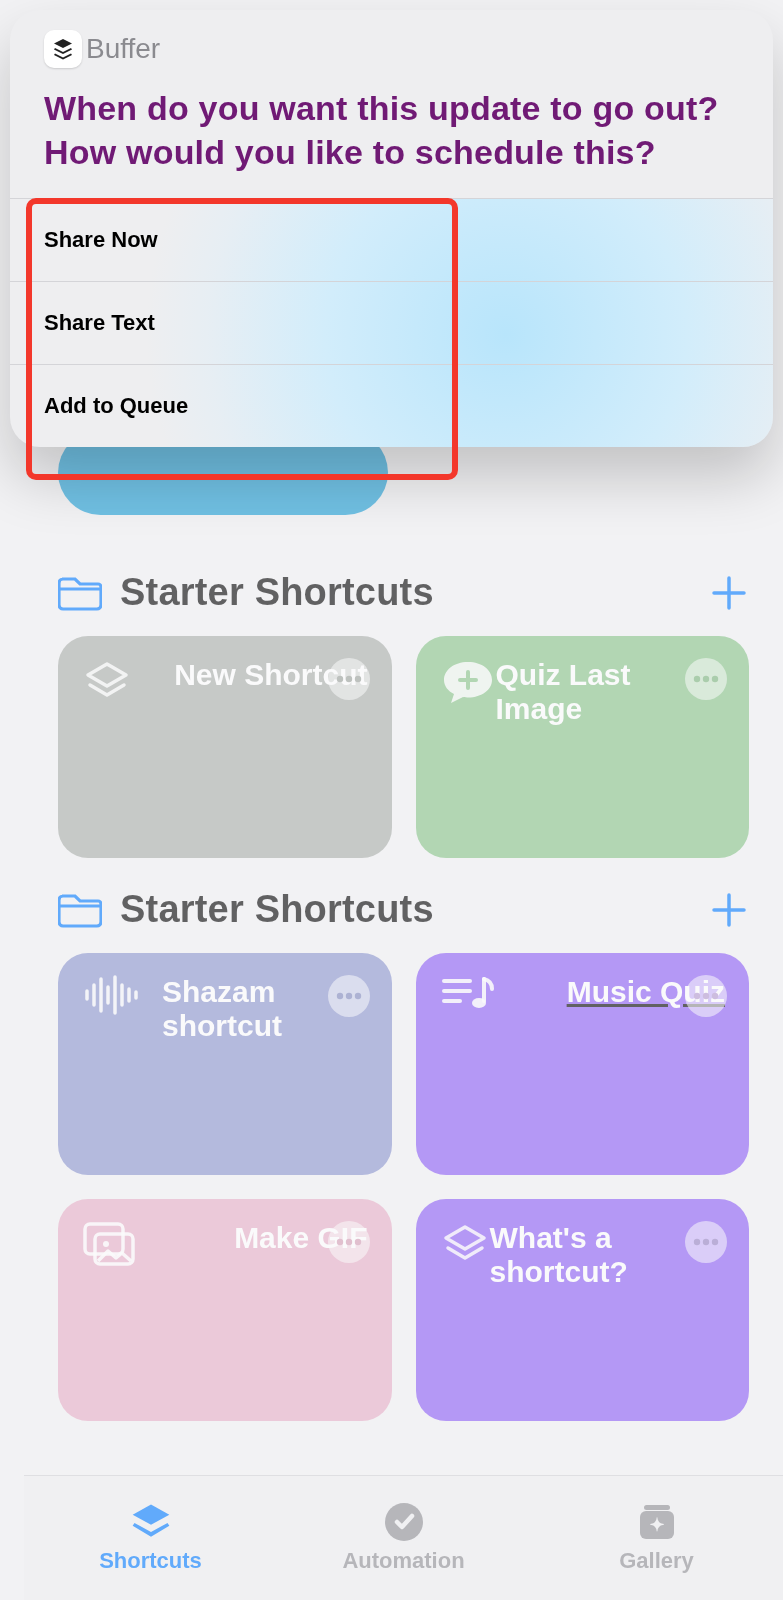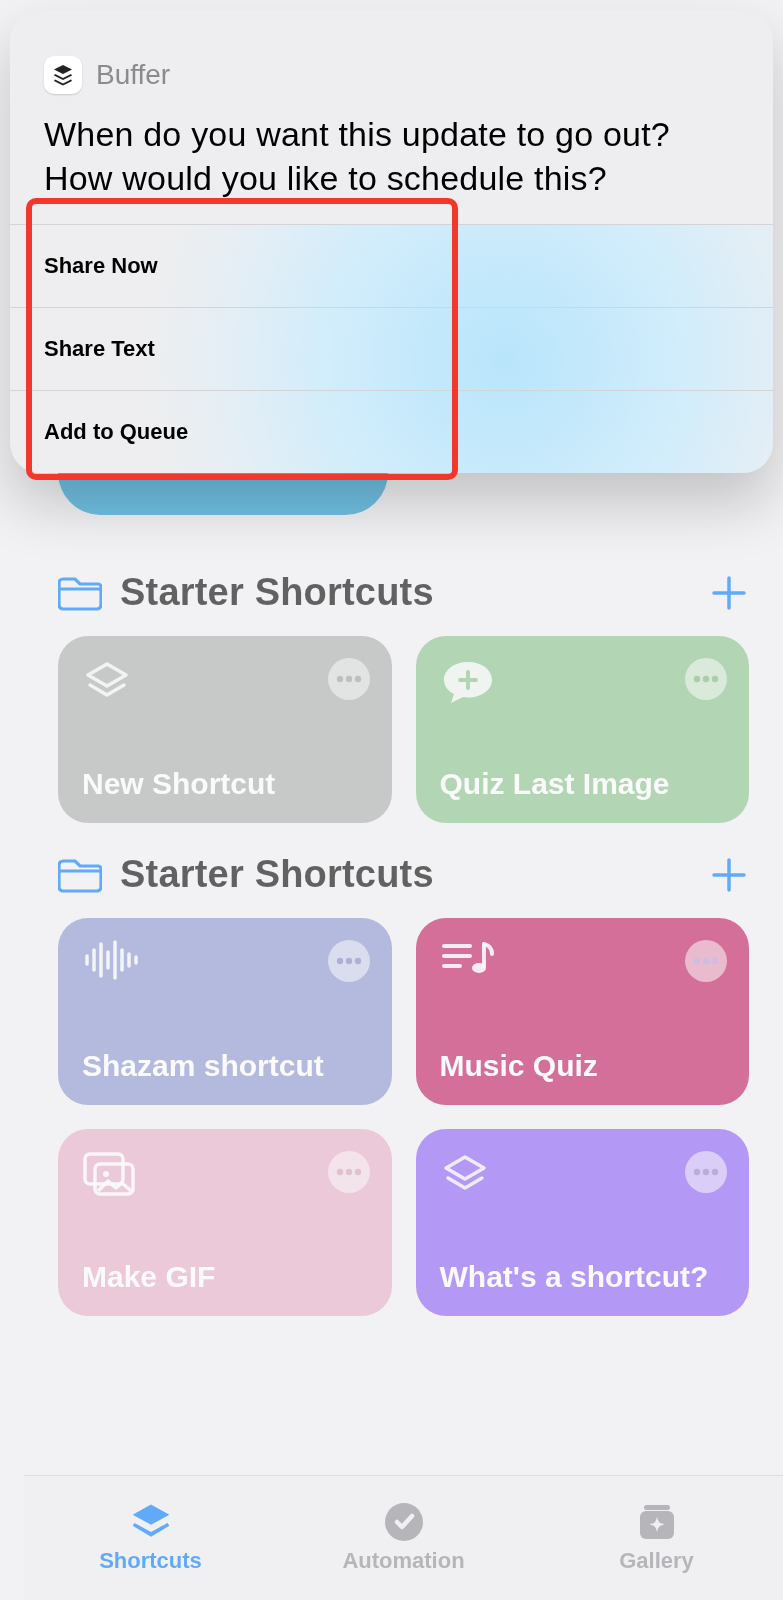--- a/index.html
+++ b/index.html
@@ -15,46 +15,46 @@
   .partial-card-row { padding: 0 34px; margin-top: 430px; }
   .blue-pill { width: 330px; height: 85px; background: #1a9fd8; border-radius: 44px; }
 
   .folder-section { padding: 0 34px; margin-top: 30px; }
   .folder-header { display: flex; align-items: center; margin-bottom: 22px; }
   .folder-icon { width: 44px; height: 36px; display: flex; align-items: center; justify-content: center; }
   .folder-title { font-size: 38px; font-weight: 700; color: #000; margin-left: 18px; flex: 1; letter-spacing: 0.2px;}
   .plus-icon { color: #007aff; font-size: 48px; font-weight: 300; line-height: 1; }
 
   .card-grid { display: grid; grid-template-columns: 1fr 1fr; gap: 24px; }
-  .card { border-radius: 30px; height: 187px; padding: 22px 24px; position: relative; display: flex; flex-direction: column; justify-content: space-between; }
+  .card { border-radius: 30px; height: 222px; padding: 22px 24px; position: relative; display: flex; flex-direction: row; justify-content: space-between; }
   .card-icon { color: rgba(255,255,255,0.85); }
   .card-more { position: absolute; top: 22px; right: 22px; width: 42px; height: 42px; border-radius: 50%; background: rgba(255,255,255,0.55); display:flex; align-items:center; justify-content:center; color: rgba(0,0,0,0.25); font-size:28px; letter-spacing:2px; font-weight:900;}
   .card-label { color: #fff; font-size: 30px; font-weight: 600; }
 
   .card.gray   { background: #a9aea9; }
   .card.green  { background: #87c488; }
   .card.indigo { background: #8a94ce; gap: 20px; }
-  .card.lilac  { background: #be185d; }
+  .card.lilac  { background: #8b5cf6; text-decoration: underline; }
   .card.pink   { background: #e7aec6; }
   .card.purple { background: #8b5cf6; }
 
   
   .tabbar { position: absolute; left: 0; right: 0; bottom: 0; height: 125px; background: #efeff1; border-top: 1px solid #d2d2d6; display:flex; z-index:2;}
   .tab { flex:1; display:flex; flex-direction:column; align-items:center; justify-content:center; gap:6px; color:#8e8e93; }
   .tab.active { color:#007aff; }
   .tab-icon { width:44px; height:40px; display:flex; align-items:center; justify-content:center;}
   .tab-label { font-size: 22px; font-weight:600; }
 
   
   .sheet { position:absolute; top:10px; left:10px; right:10px; background:#eeeef0; border-radius:30px; z-index:10; overflow:hidden; box-shadow: 0 30px 60px rgba(0,0,0,0.2); }
   .sheet-header { padding: 20px 34px 24px 34px;}
-  .app-row { display:flex; align-items:center; gap:14px; margin-bottom: 18px; margin-top: 26px;}
+  .app-row { display:flex; align-items:center; gap:4px; margin-bottom: 18px;}
   .app-icon { width:38px; height:38px; border-radius:10px; background:#fff; display:flex; align-items:center; justify-content:center; box-shadow: 0 1px 2px rgba(0,0,0,0.15);}
   .app-name { font-size:28px; color:#8a8a8f; font-weight:500;}
-  .sheet-title { font-size: 34px; font-weight:400; color:#000000; line-height:1.3; letter-spacing:0.2px;}
+  .sheet-title { font-size: 34px; font-weight:700; color:#701a75; line-height:1.3; letter-spacing:0.2px;}
 
   .sheet-options { }
   .option { border-top:1px solid #d4d4d8; padding: 28px 34px; font-size:22px; font-weight:600; color:#000; cursor:pointer; }
 
   
   .option-highlight-bg {
     background: radial-gradient(circle at 65% 55%, #b8e5fb 0%, #d2edfb 35%, rgba(220,238,249,0.4) 58%, rgba(238,238,240,0) 70%);
   }
 
   

